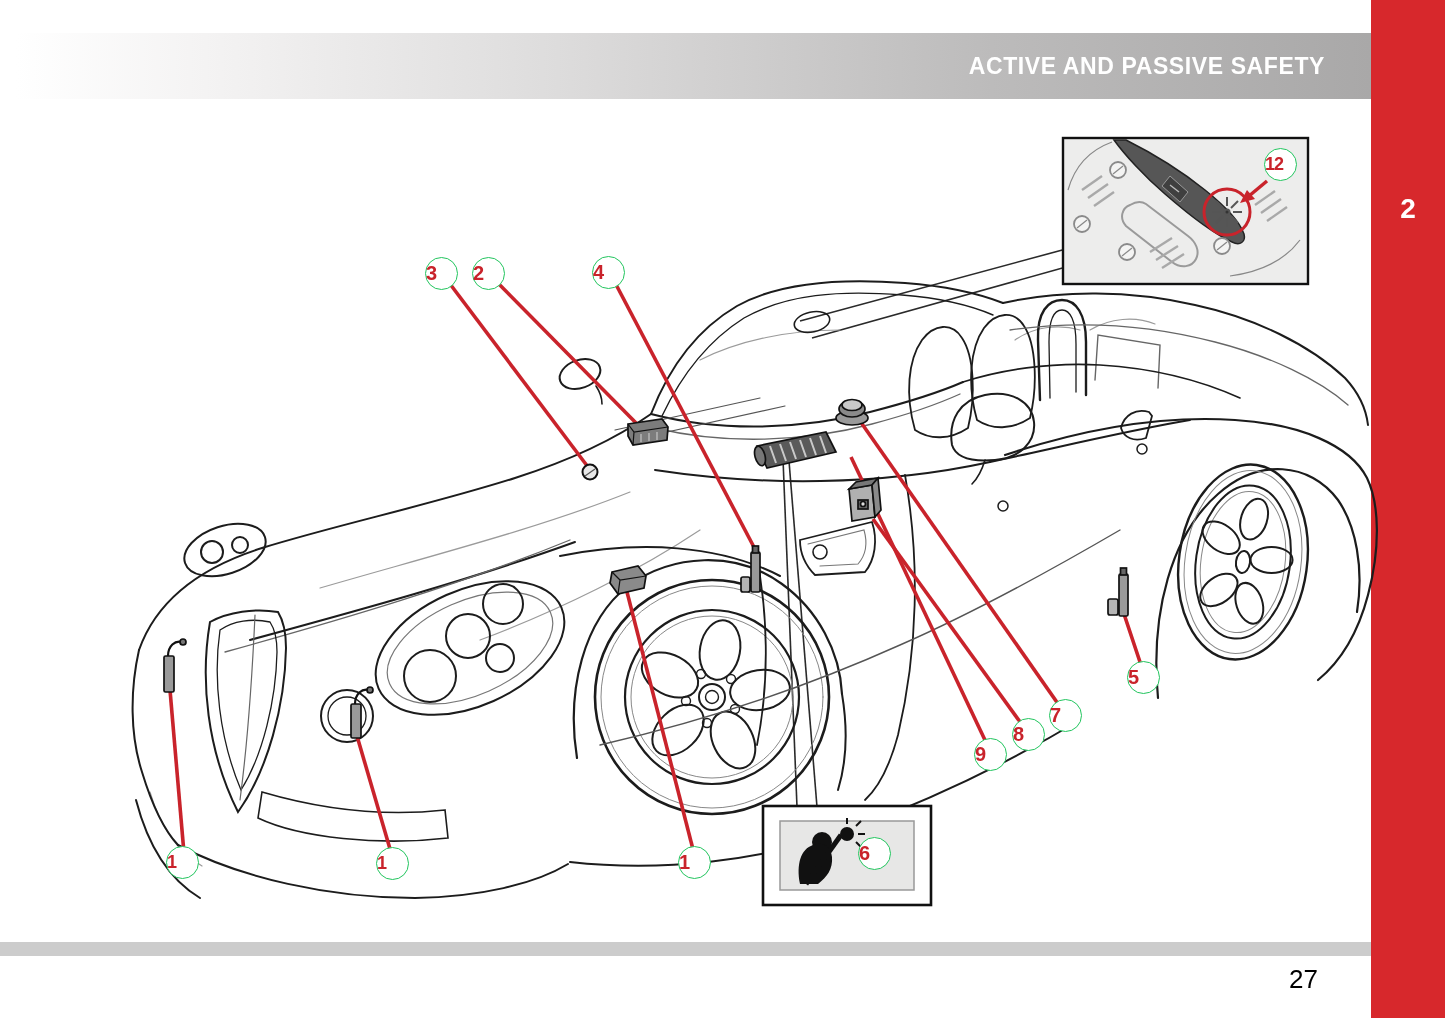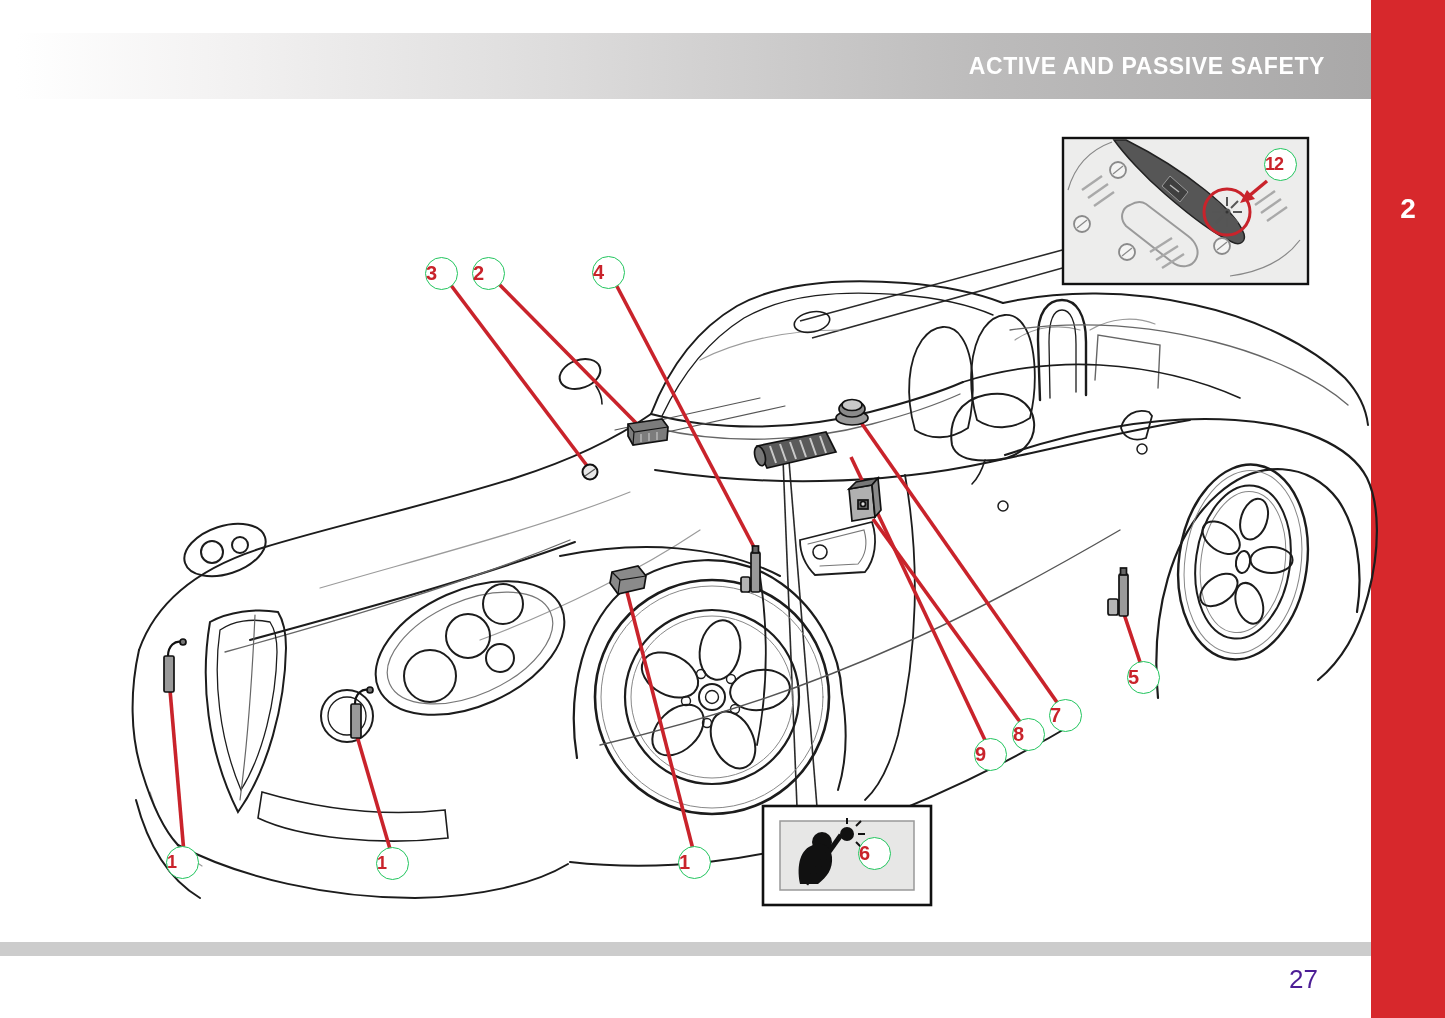--- a/index.html
+++ b/index.html
@@ -10,21 +10,21 @@
     background:linear-gradient(90deg,#ffffff 0%,#f4f3f3 14%,#dddcdc 40%,#bcbbbb 72%,#a9a8a8 100%);
     display:flex;align-items:center;justify-content:flex-end;}
   #header-title{color:#ffffff;font-weight:bold;font-size:23px;letter-spacing:.6px;
     padding-right:46px;white-space:nowrap;}
   
   #sidebar{position:absolute;left:1371px;top:0;width:74px;height:1018px;background:#d7282c;}
   #chapter-num{position:absolute;left:1371px;top:193px;width:74px;text-align:center;
     color:#ffffff;font-weight:bold;font-size:28px;}
   
   #footer-bar{position:absolute;left:0;top:942px;width:1371px;height:14px;background:#cccccc;}
-  #page-number{position:absolute;top:964px;right:127px;font-size:26px;color:#4c1d95;}
+  #page-number{position:absolute;top:964px;right:127px;font-size:26px;color:#000000;}
   
   .badge{position:absolute;width:31px;height:31px;border:1px solid #22c55e;border-radius:50%;
     background:#ffffff;color:#c9232b;font-weight:bold;font-size:20px;line-height:31px;
     z-index:5;}
   .badge.small{font-size:18px;letter-spacing:-1px;}
   svg{position:absolute;left:0;top:0;}
 </style>
 </head>
 <body>
 

